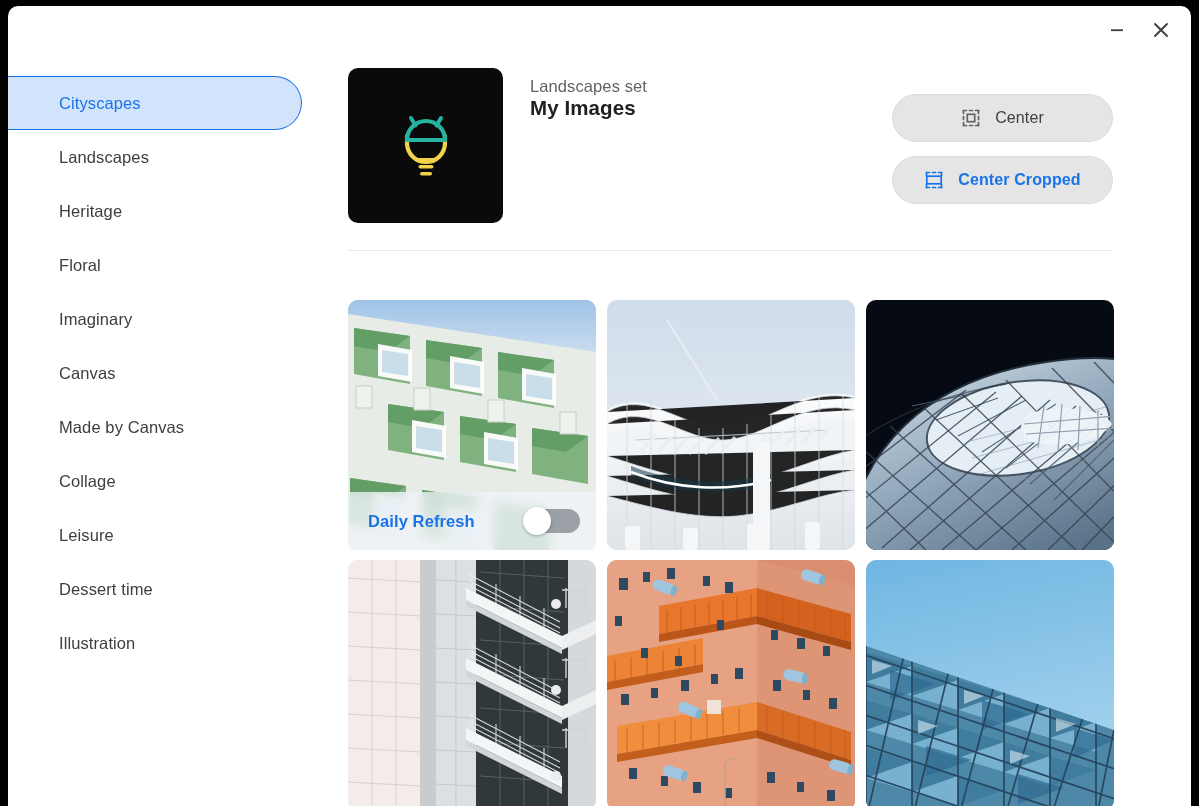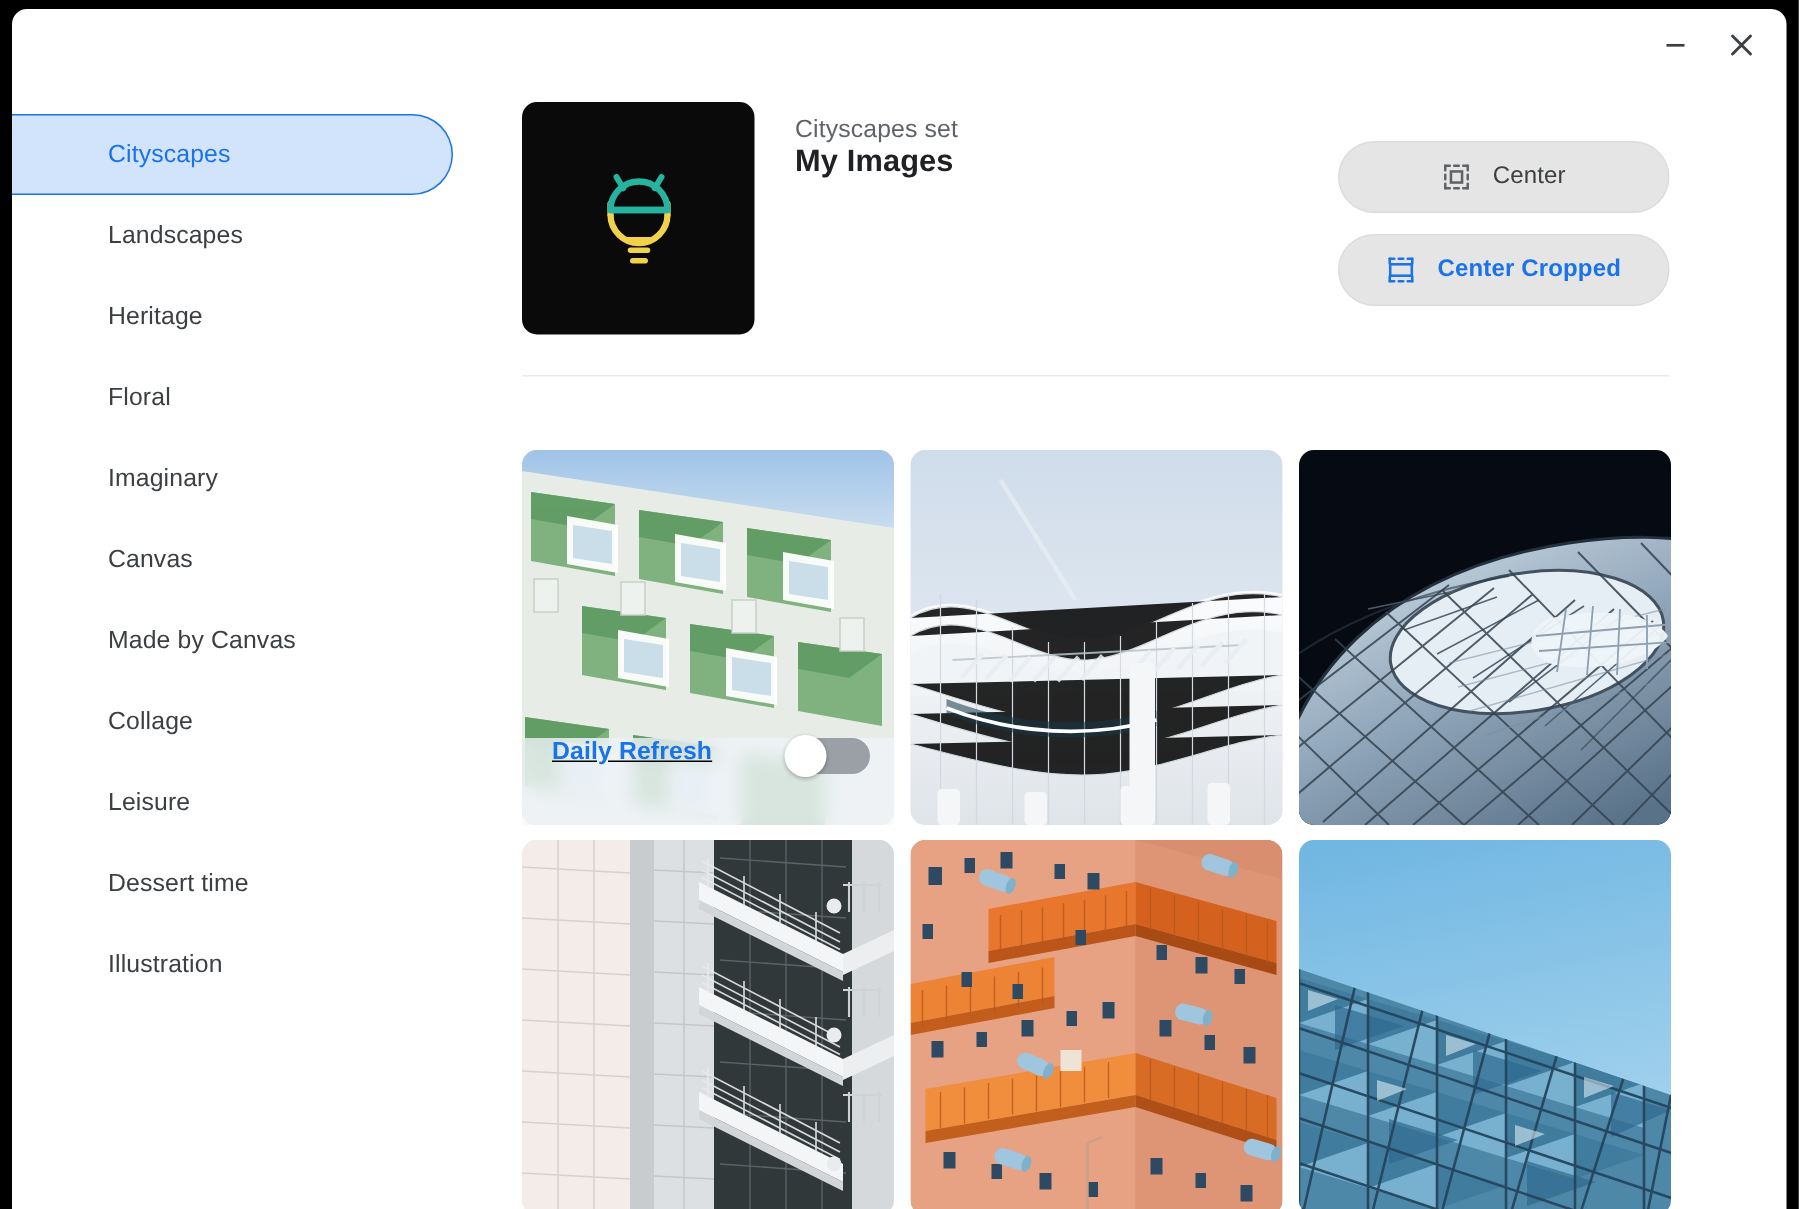--- a/index.html
+++ b/index.html
@@ -48,21 +48,21 @@
     left: 0; top: 56px;
     width: 294px;
     bottom: 0;
     overflow: hidden;
     padding-top: 14px;
   }
   .cat {
     height: 54px;
     display: flex;
     align-items: center;
-    padding-left: 64px;
+    padding-left: 51px;
     font-size: 16.5px;
     color: #3c4043;
     letter-spacing: 0.1px;
     cursor: pointer;
     border-radius: 0 27px 27px 0;
     margin-right: 1px;
     white-space: nowrap;
   }
   .cat.selected {
     background: #d2e3fc;
@@ -170,25 +170,25 @@
     cursor: pointer;
     background: #e8eaed;
   }
   .tile svg { display: block; width: 100%; height: 100%; }
 
   .refresh-bar {
     position: absolute;
     left: 0; right: 0; bottom: 0;
     height: 58px;
     display: flex;
+    align-items: center;
     justify-content: space-between;
     padding: 0 16px 0 20px;
     background: rgba(240,243,248,0.78);
     backdrop-filter: blur(6px);
-    text-decoration: underline;
   }
   .refresh-label {
     font-size: 16.5px;
     color: #1a73e8;
     font-weight: 700;
     letter-spacing: 0.1px;
   }
   .switch {
     width: 56px; height: 24px;
     border-radius: 12px;
@@ -275,21 +275,21 @@
 
           <path d="M31 44 a19 19 0 0 1 38 0 z" fill="none" stroke="#26b3a0" stroke-width="4.2" stroke-linejoin="round"></path>
           <path d="M31 44 L69 44" stroke="#26b3a0" stroke-width="4.2" stroke-linecap="round"></path>
           <path d="M35 22 L39.5 29.5 M65 22 L60.5 29.5" stroke="#26b3a0" stroke-width="4" stroke-linecap="round"></path>
           <circle cx="42" cy="36" r="2.7" fill="#0a0a0a"></circle>
           <circle cx="58" cy="36" r="2.7" fill="#0a0a0a"></circle>
         </svg>
       </div>
 
       <div class="set-info">
-        <div class="set-caption">Cityscapes set</div>
+        <div class="set-caption">Landscapes set</div>
         <div class="set-name">My Images</div>
       </div>
 
       <div class="fit-buttons">
         <button class="fitbtn">
           <span class="ic">
             <svg width="20" height="20" viewBox="0 0 20 20">
               <g stroke="#5f6368" stroke-width="1.7" fill="none">
                 <path d="M2.5 2.5 h3 M8.5 2.5 h3 M14.5 2.5 h3" stroke-linecap="round"></path>
                 <path d="M2.5 17.5 h3 M8.5 17.5 h3 M14.5 17.5 h3" stroke-linecap="round"></path>

